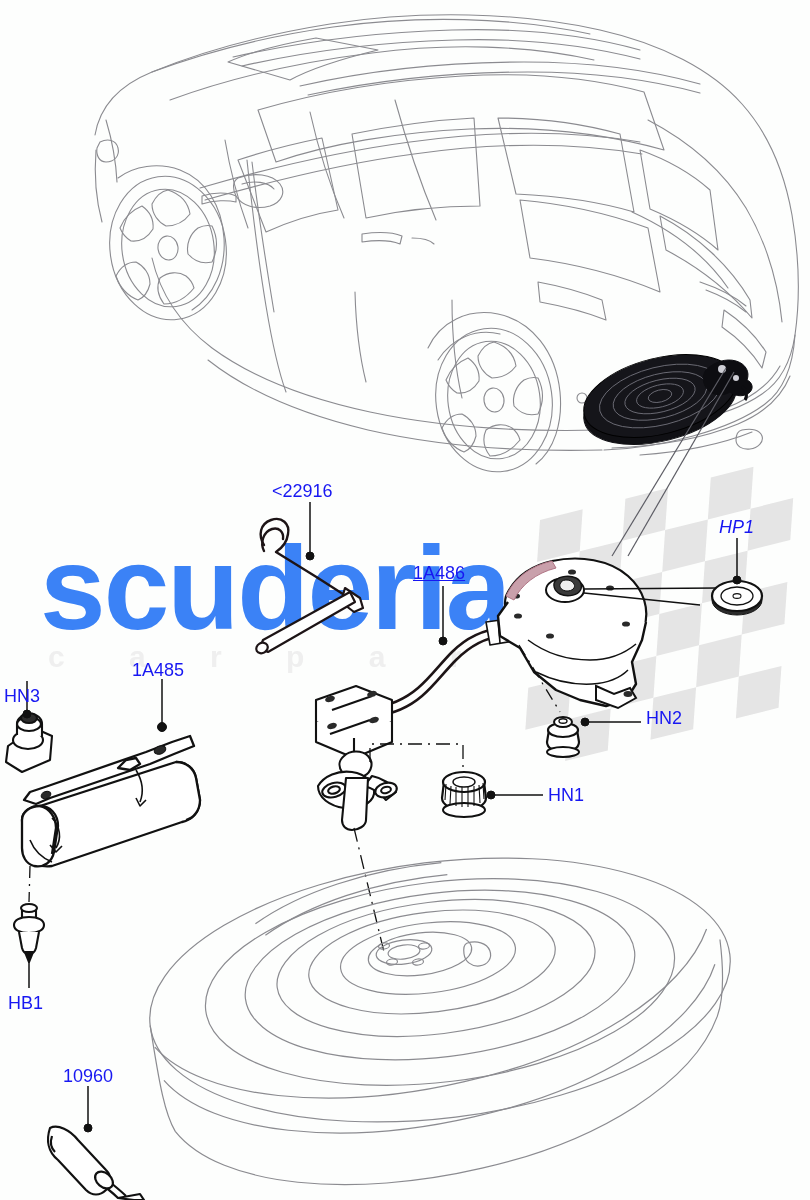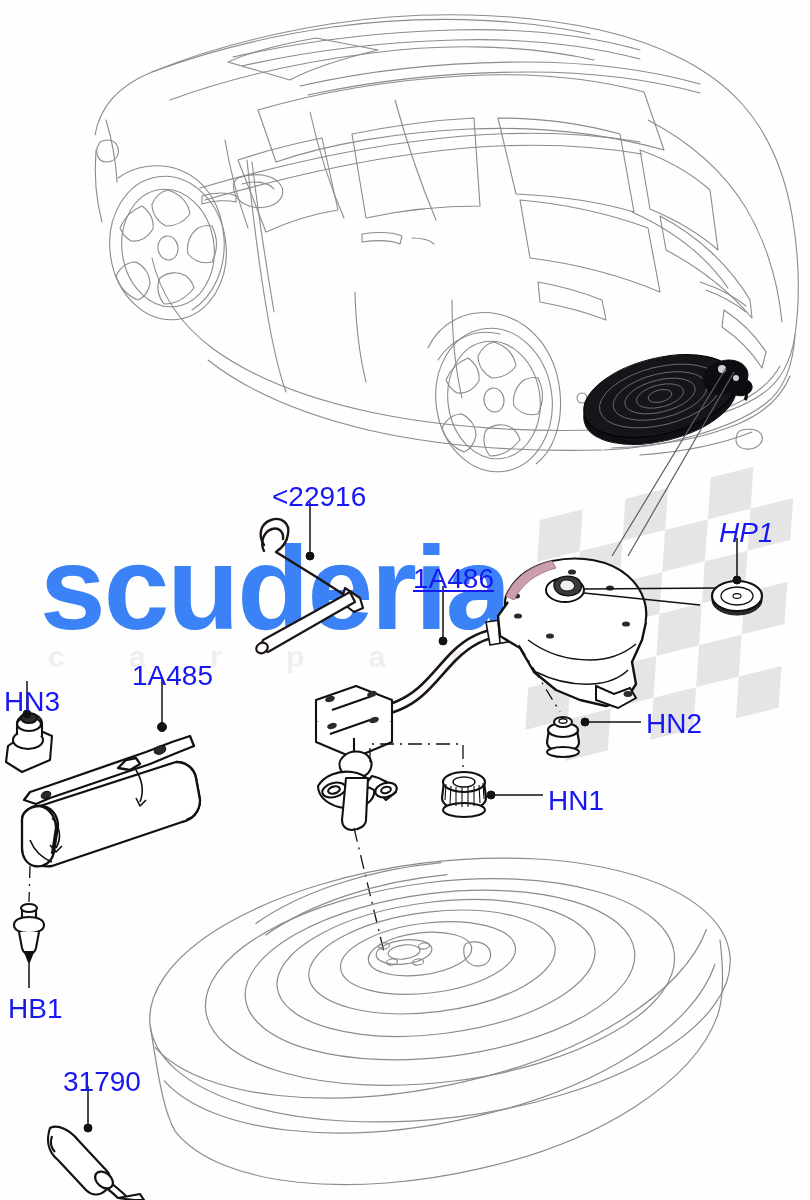--- a/index.html
+++ b/index.html
@@ -31,21 +31,21 @@
     font-weight:bold;
     letter-spacing:28px;
     color:#efefef;
     font-family:"Liberation Sans", sans-serif;
     user-select:none;
     white-space:nowrap;
   }
   .lbl{
     position:absolute;
     color:#1717f2;
-    font-size:28px;
+    font-size:18px;
     font-family:"Liberation Sans", sans-serif;
     white-space:nowrap;
     letter-spacing:0px;
   }
 </style>
 </head>
 <body>
 
 <div id="stage">
 
@@ -486,15 +486,15 @@
   </svg>
 
   <div class="lbl" style="left:272px;top:481px;">&lt;22916</div>
   <div class="lbl" style="left:413px;top:563px;text-decoration:underline;">1A486</div>
   <div class="lbl" style="left:719px;top:517px;font-style:italic;">HP1</div>
   <div class="lbl" style="left:4px;top:662px;margin-top:24px;">HN3</div>
   <div class="lbl" style="left:132px;top:660px;">1A485</div>
   <div class="lbl" style="left:646px;top:708px;">HN2</div>
   <div class="lbl" style="left:548px;top:785px;">HN1</div>
   <div class="lbl" style="left:8px;top:993px;">HB1</div>
-  <div class="lbl" style="left:63px;top:1066px;">31790</div>
+  <div class="lbl" style="left:63px;top:1066px;">10960</div>
 
 </div>
 
 </body></html>

